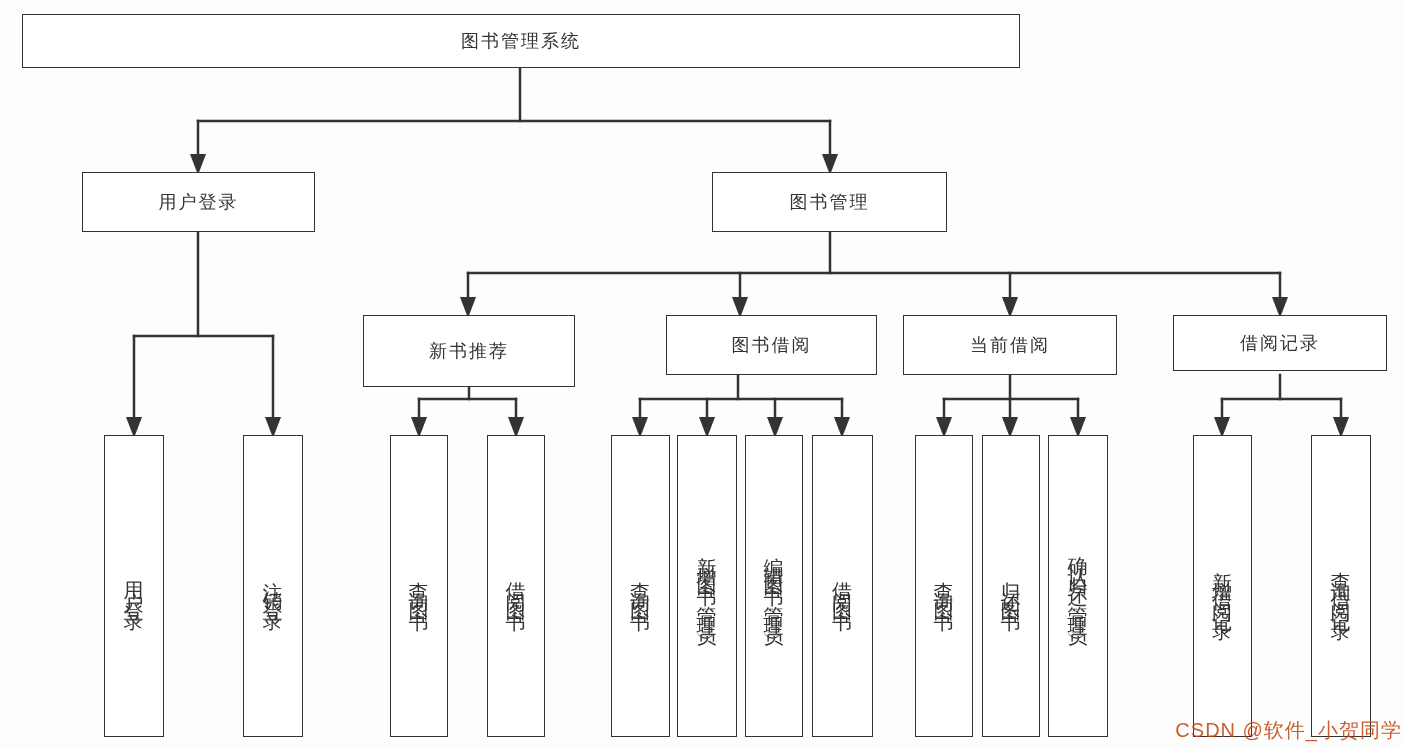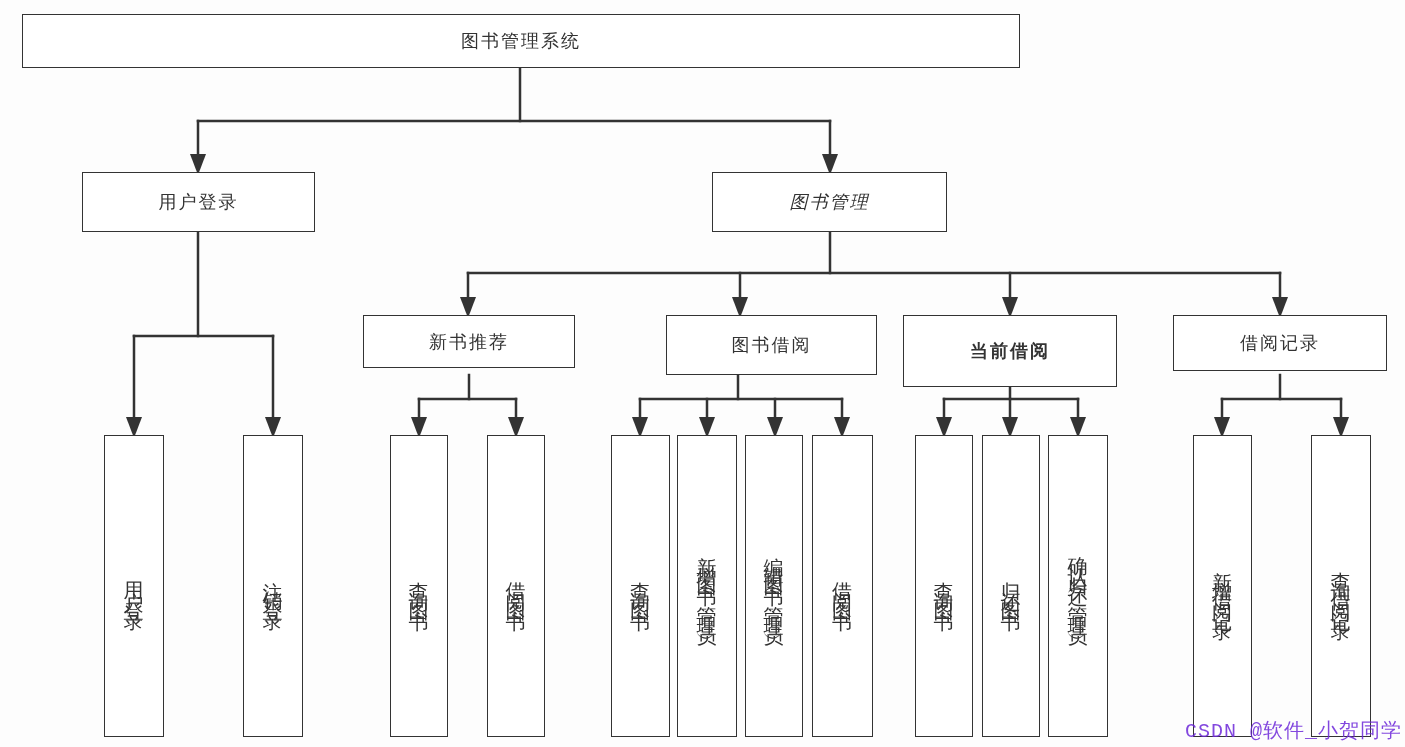--- a/index.html
+++ b/index.html
@@ -42,25 +42,24 @@
     font-size: 20px;
     letter-spacing: 10px;
     line-height: 1;
     white-space: normal;
   }
   .watermark {
     position: absolute;
     right: 3px;
     bottom: 3px;
     font-size: 20px;
-    color: #6d28d9;
+    color: #c2410c;
     opacity: 0.85;
     letter-spacing: 1px;
     pointer-events: none;
-    font-family: Liberation Mono, monospace;
   }
 </style>
 </head>
 <body>
 
 <div class="canvas">
   <svg id="connector-layer" viewBox="0 0 1405 747" xmlns="http://www.w3.org/2000/svg">
       <line x1="520" y1="68" x2="520" y2="121" stroke="#333333" stroke-width="2.5" stroke-linecap="square"></line>
       <line x1="198" y1="121" x2="830" y2="121" stroke="#333333" stroke-width="2.5" stroke-linecap="square"></line>
       <line x1="198" y1="121" x2="198" y2="160" stroke="#333333" stroke-width="2.5" stroke-linecap="square"></line>
@@ -114,30 +113,30 @@
       <line x1="1341" y1="399" x2="1341" y2="423" stroke="#333333" stroke-width="2.5" stroke-linecap="square"></line>
       <polygon points="1341,438 1333,417 1349,417" fill="#333333"></polygon>
     </svg>
   <div id="node-layer">
       <div class="node" style="left: 22px; top: 14px; width: 998px; height: 54px; border-color: rgb(51, 51, 51); background: rgb(255, 255, 255);">
         <span class="lbl">图书管理系统</span>
       </div>
       <div class="node" style="left: 82px; top: 172px; width: 233px; height: 60px; border-color: rgb(51, 51, 51); background: rgb(255, 255, 255);">
         <span class="lbl">用户登录</span>
       </div>
-      <div class="node" style="left: 712px; top: 172px; width: 235px; height: 60px; border-color: rgb(51, 51, 51); background: rgb(255, 255, 255); font-style: italic;">
+      <div class="node" style="left: 712px; top: 172px; width: 235px; height: 60px; border-color: rgb(51, 51, 51); background: rgb(255, 255, 255);">
         <span class="lbl">图书管理</span>
       </div>
-      <div class="node" style="left: 363px; top: 315px; width: 212px; height: 53px; border-color: rgb(51, 51, 51); background: rgb(255, 255, 255);">
+      <div class="node" style="left: 363px; top: 315px; width: 212px; height: 72px; border-color: rgb(51, 51, 51); background: rgb(255, 255, 255);">
         <span class="lbl">新书推荐</span>
       </div>
       <div class="node" style="left: 666px; top: 315px; width: 211px; height: 60px; border-color: rgb(51, 51, 51); background: rgb(255, 255, 255);">
         <span class="lbl">图书借阅</span>
       </div>
-      <div class="node" style="left: 903px; top: 315px; width: 214px; height: 72px; border-color: rgb(51, 51, 51); background: rgb(255, 255, 255); font-weight: bold;">
+      <div class="node" style="left: 903px; top: 315px; width: 214px; height: 60px; border-color: rgb(51, 51, 51); background: rgb(255, 255, 255);">
         <span class="lbl">当前借阅</span>
       </div>
       <div class="node" style="left: 1173px; top: 315px; width: 214px; height: 56px; border-color: rgb(51, 51, 51); background: rgb(255, 255, 255);">
         <span class="lbl">借阅记录</span>
       </div>
       <div class="node vertical" style="left: 104px; top: 435px; width: 60px; height: 302px; border-color: rgb(51, 51, 51); background: rgb(255, 255, 255);">
         <span class="lbl">用户登录</span>
       </div>
       <div class="node vertical" style="left: 243px; top: 435px; width: 60px; height: 302px; border-color: rgb(51, 51, 51); background: rgb(255, 255, 255);">
         <span class="lbl">注销登录</span>

